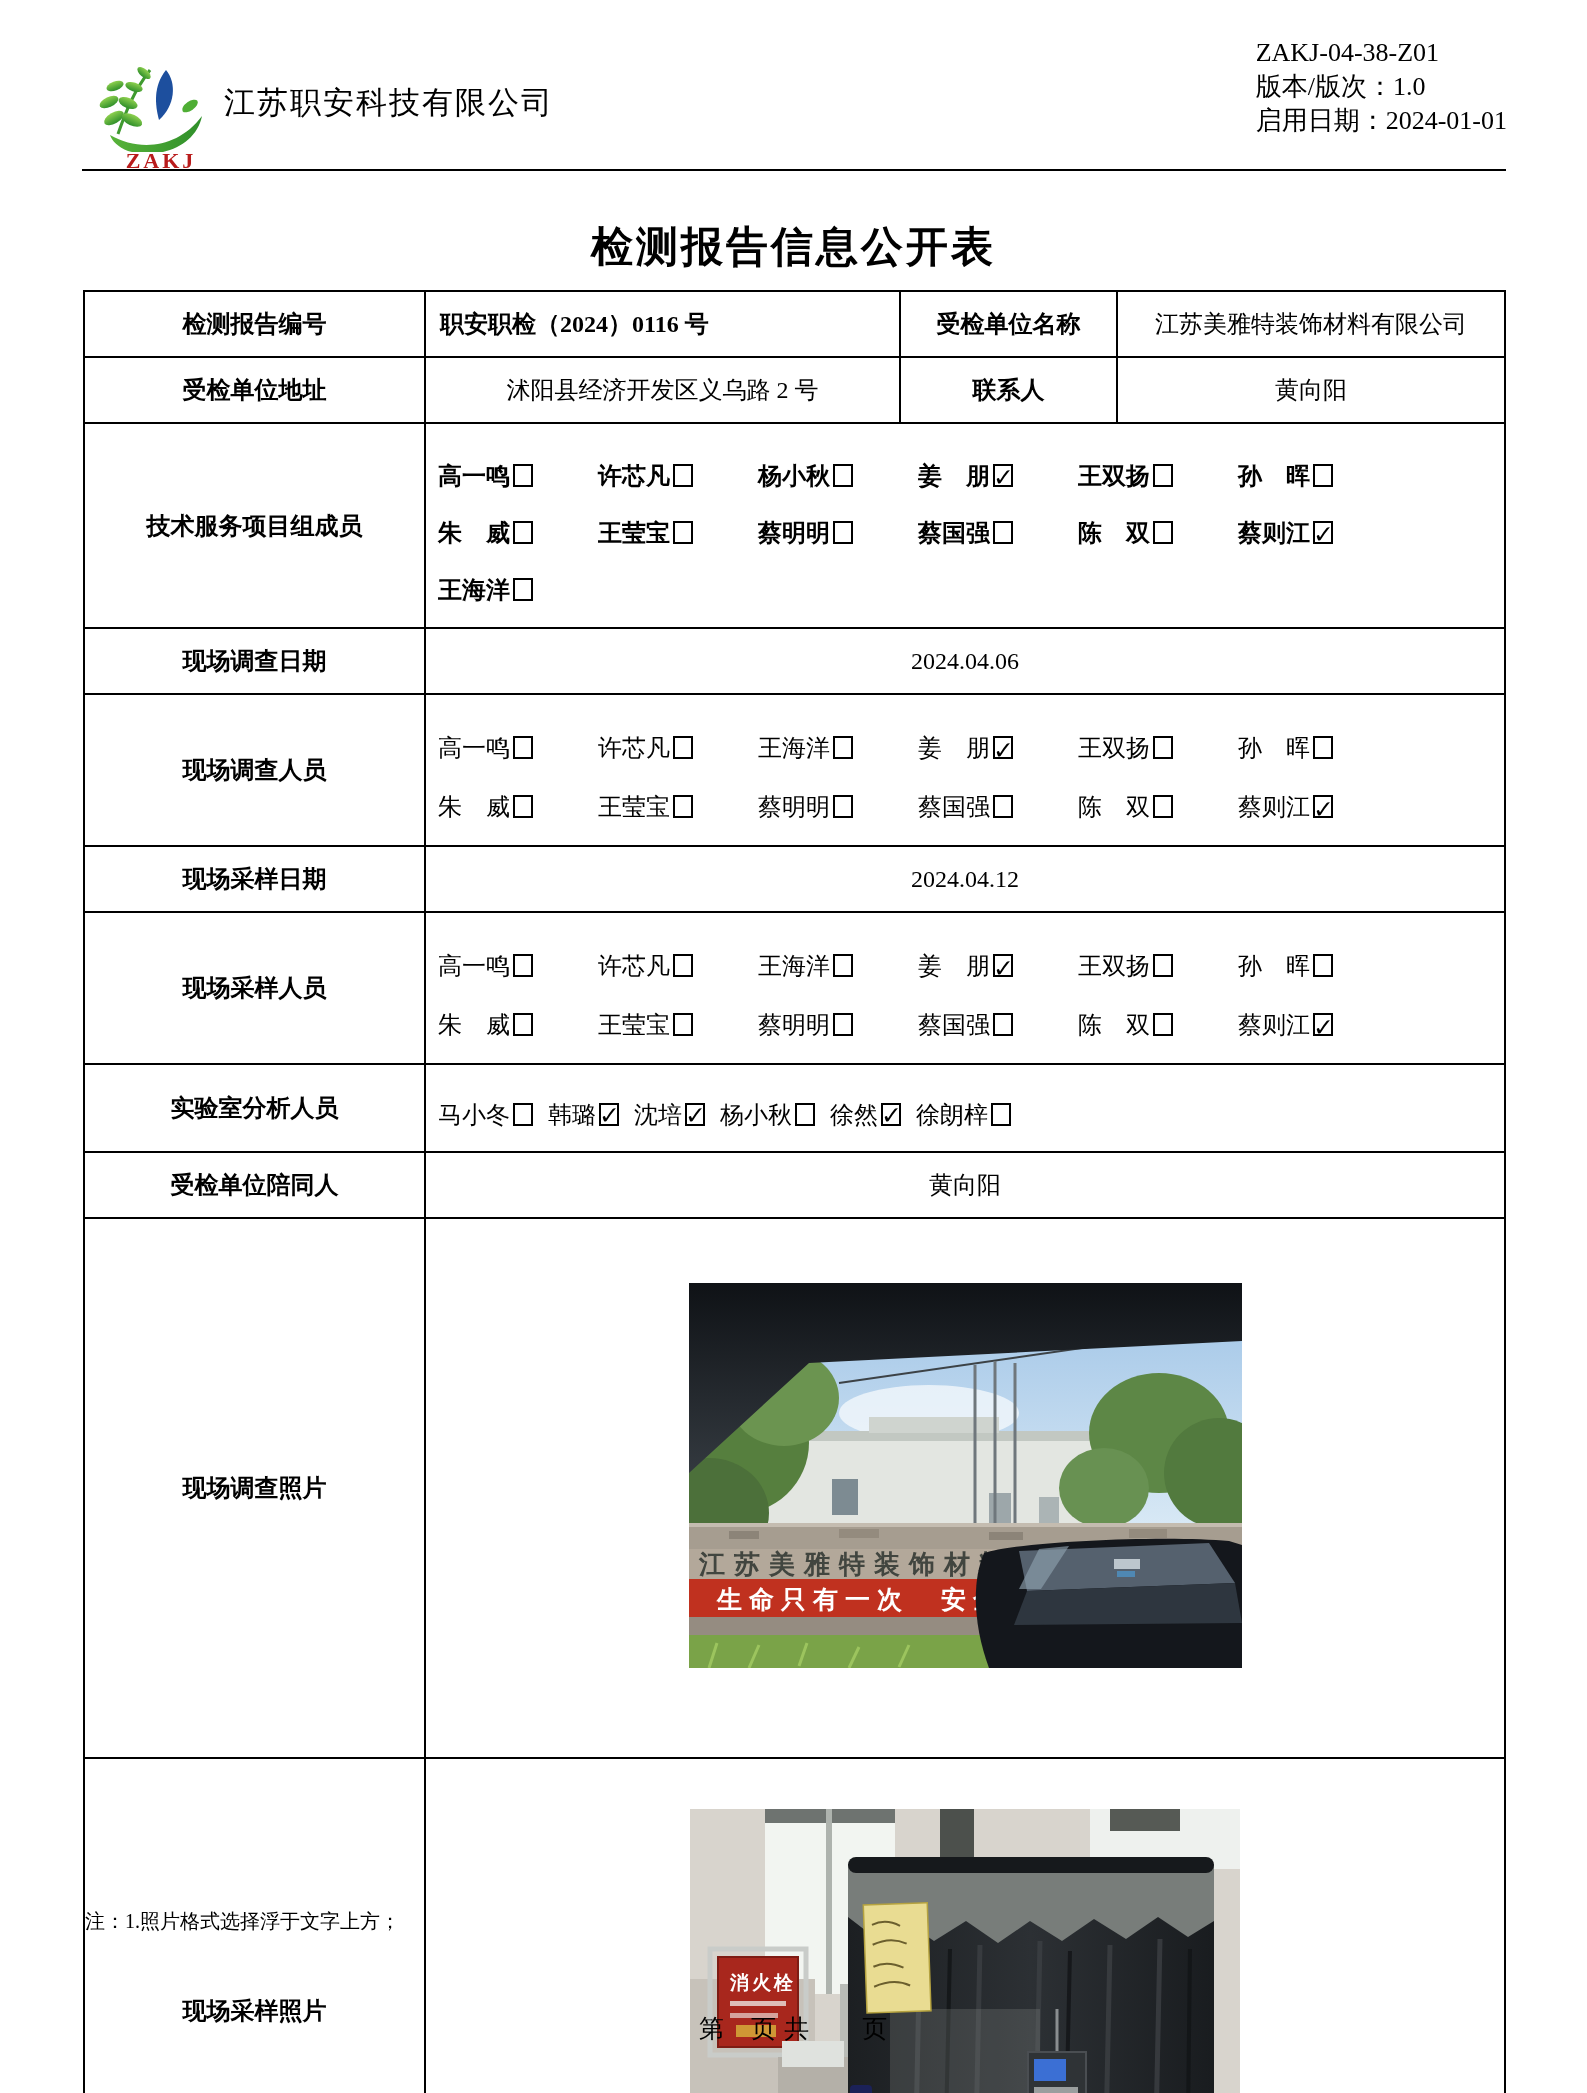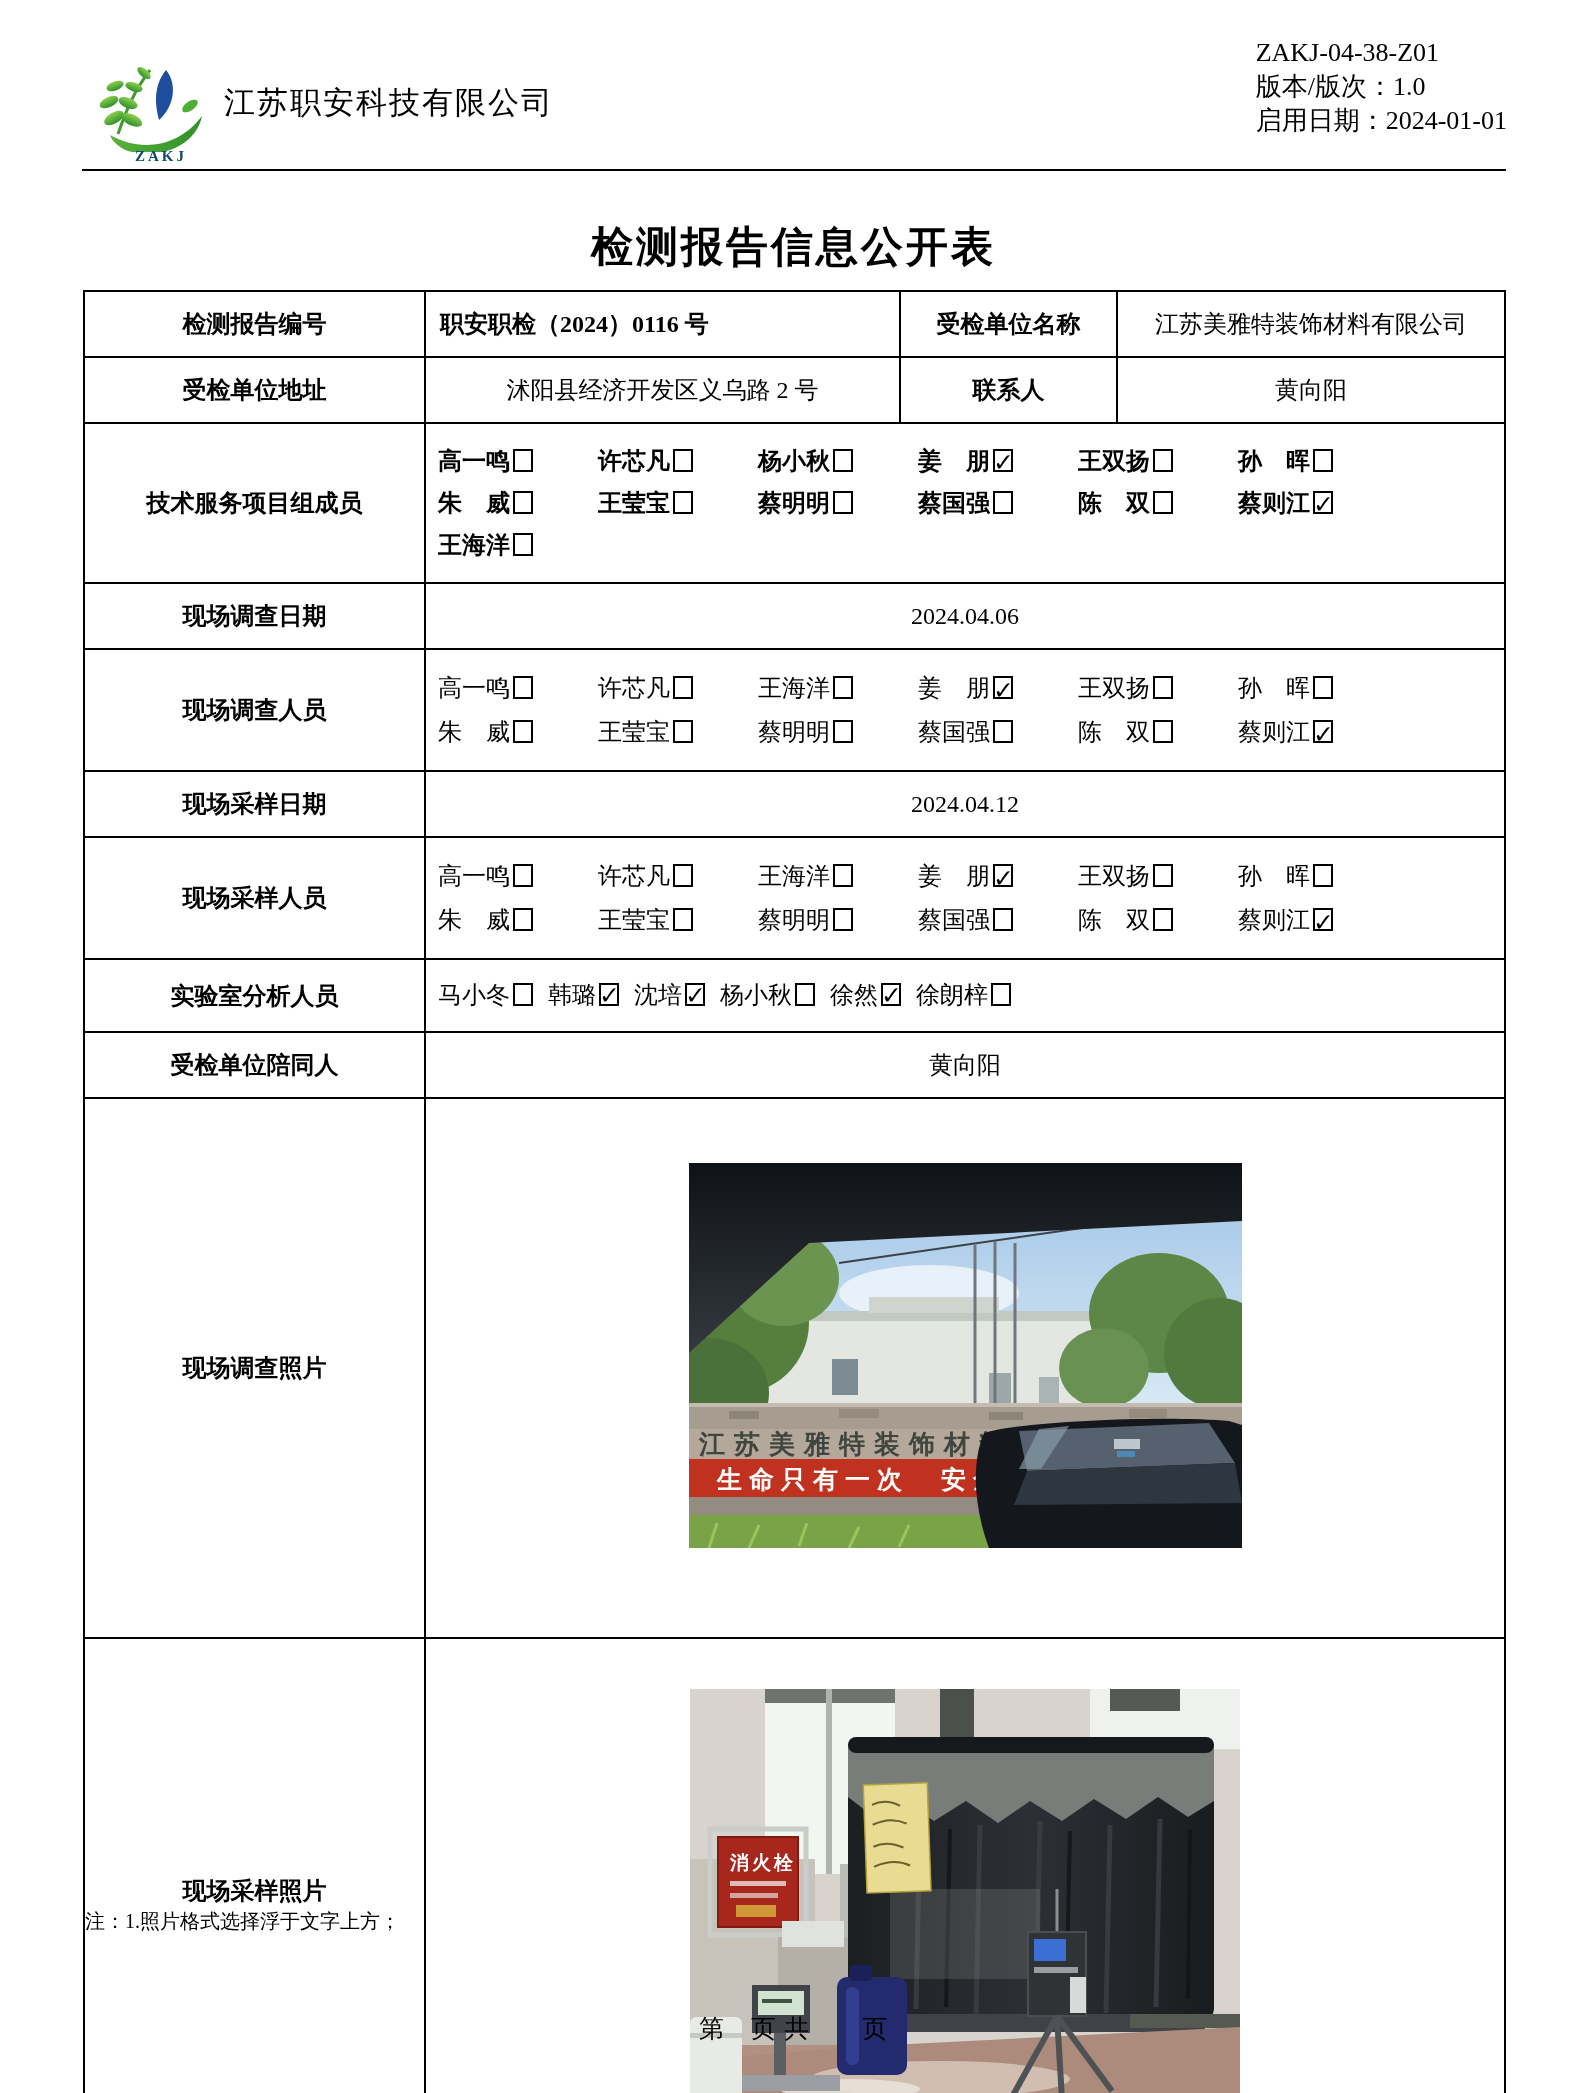--- a/index.html
+++ b/index.html
@@ -2,35 +2,35 @@
 <html><head>
 <meta charset="utf-8">
 <style>
   html,body{margin:0;padding:0;background:#888;}
   #page{position:relative;width:1587px;height:2093px;background:#fff;margin:0 auto;
         font-family:"Liberation Serif","DejaVu Serif",serif;color:#000;overflow:hidden;
         outline:1px solid #cfcfcf;}
   
   #logo{position:absolute;left:98px;top:56px;}
   #zakj{position:absolute;left:118px;top:148px;width:86px;text-align:center;
-        color:#0c4a6e;font-weight:bold;font-size:15px;letter-spacing:3px;}
+        color:#b91c1c;font-weight:bold;font-size:22px;letter-spacing:3px;}
   #company{position:absolute;left:224px;top:82px;font-size:31px;letter-spacing:2px;text-align:right;}
   #hdr-right{position:absolute;right:80px;top:36px;text-align:left;font-size:26px;line-height:34px;}
   #hdr-rule{position:absolute;left:82px;top:169px;width:1424px;border-top:2px solid #000;}
   
   #title{position:absolute;top:219px;left:0;width:100%;text-align:center;
          font-size:42px;font-weight:bold;letter-spacing:3px;}
   
   table.t{position:absolute;left:83px;top:290px;width:1421px;border-collapse:collapse;table-layout:fixed;}
   .t td{border:2px solid #000;font-size:24px;padding:16px;vertical-align:middle;overflow:hidden;}
   .lbl{font-weight:bold;text-align:center;font-size:25px;}
   .val-c{text-align:center;}
   .val-l{padding-left:14px !important;font-weight:bold;}
   .people{padding-left:12px !important;}
-  .name-line{white-space:nowrap;line-height:42px;}
+  .name-line{white-space:nowrap;line-height:42px;margin-top:15px;}
   .two .name-line{line-height:44px;}
   .inline .name-line{line-height:39px;}
   .entry{display:inline-block;width:160px;}
   .entry.auto{width:auto;margin-right:15px;}
   .bold-names .nm{font-weight:bold;}
   .cb{display:inline-block;width:16px;height:19px;border:2px solid #000;margin-left:3px;
       vertical-align:-3px;position:relative;}
   .cb.checked::after{content:"✓";position:absolute;left:-2px;top:-9px;font-size:25px;
       font-weight:bold;font-family:"DejaVu Sans",sans-serif;}
   .photo-cell{vertical-align:top !important;}

